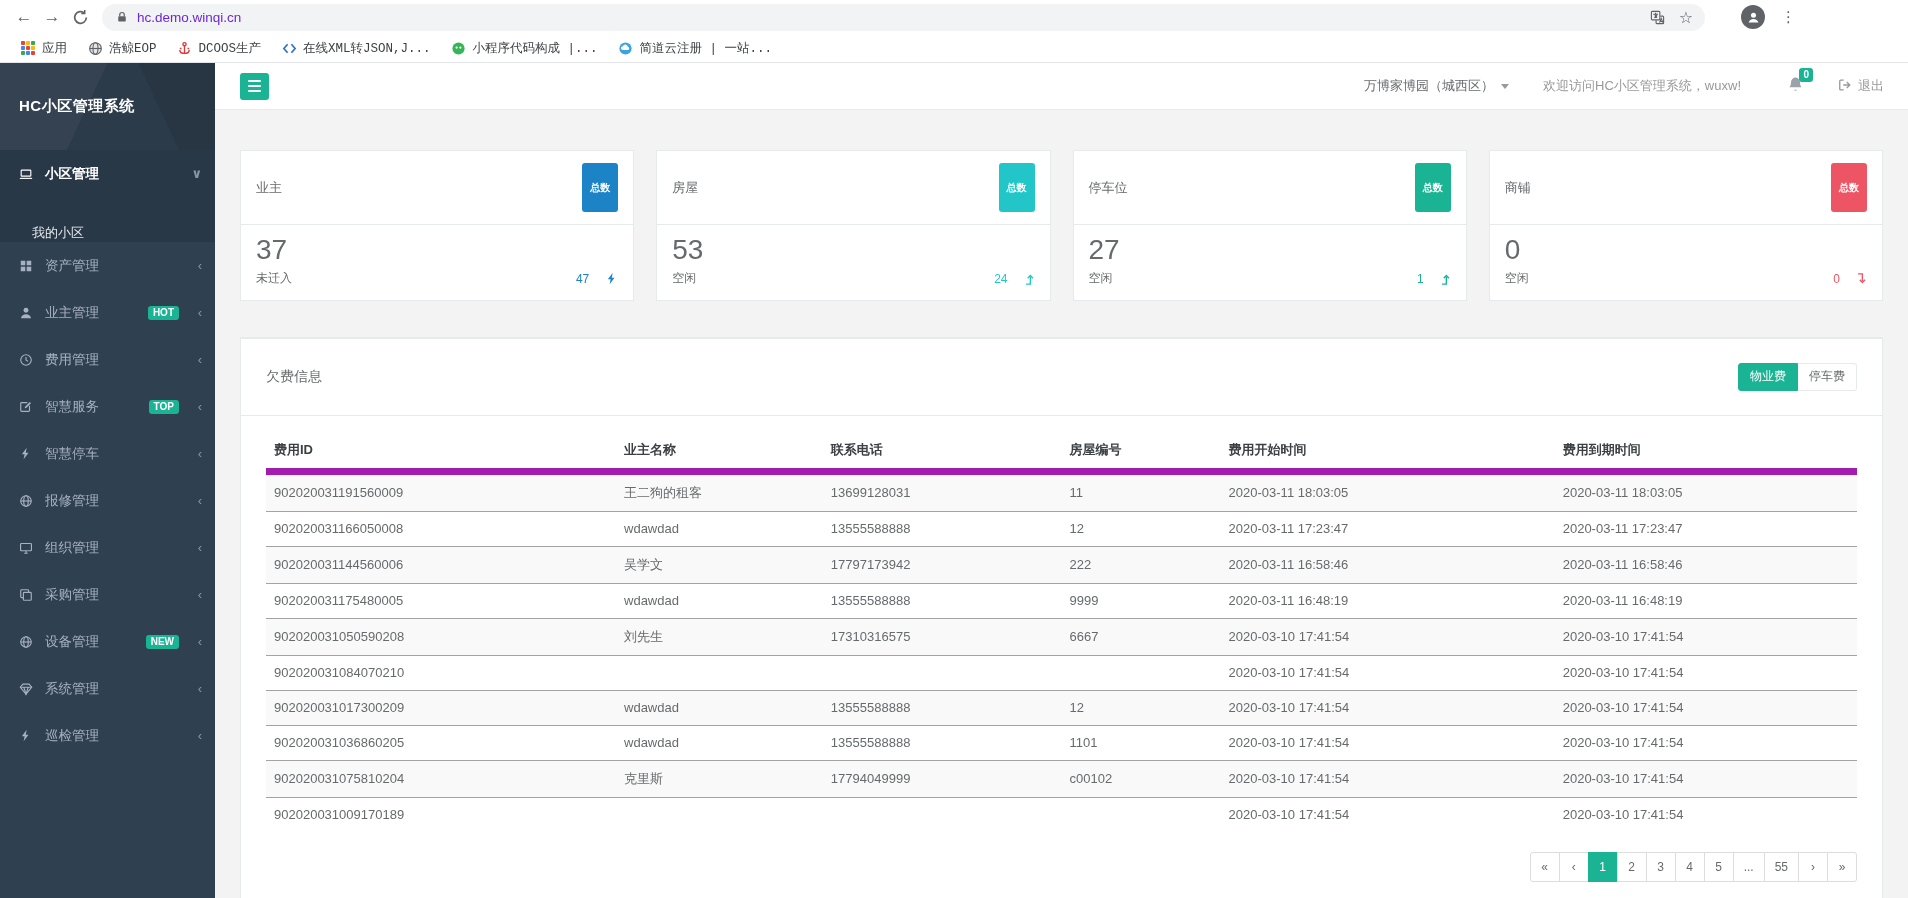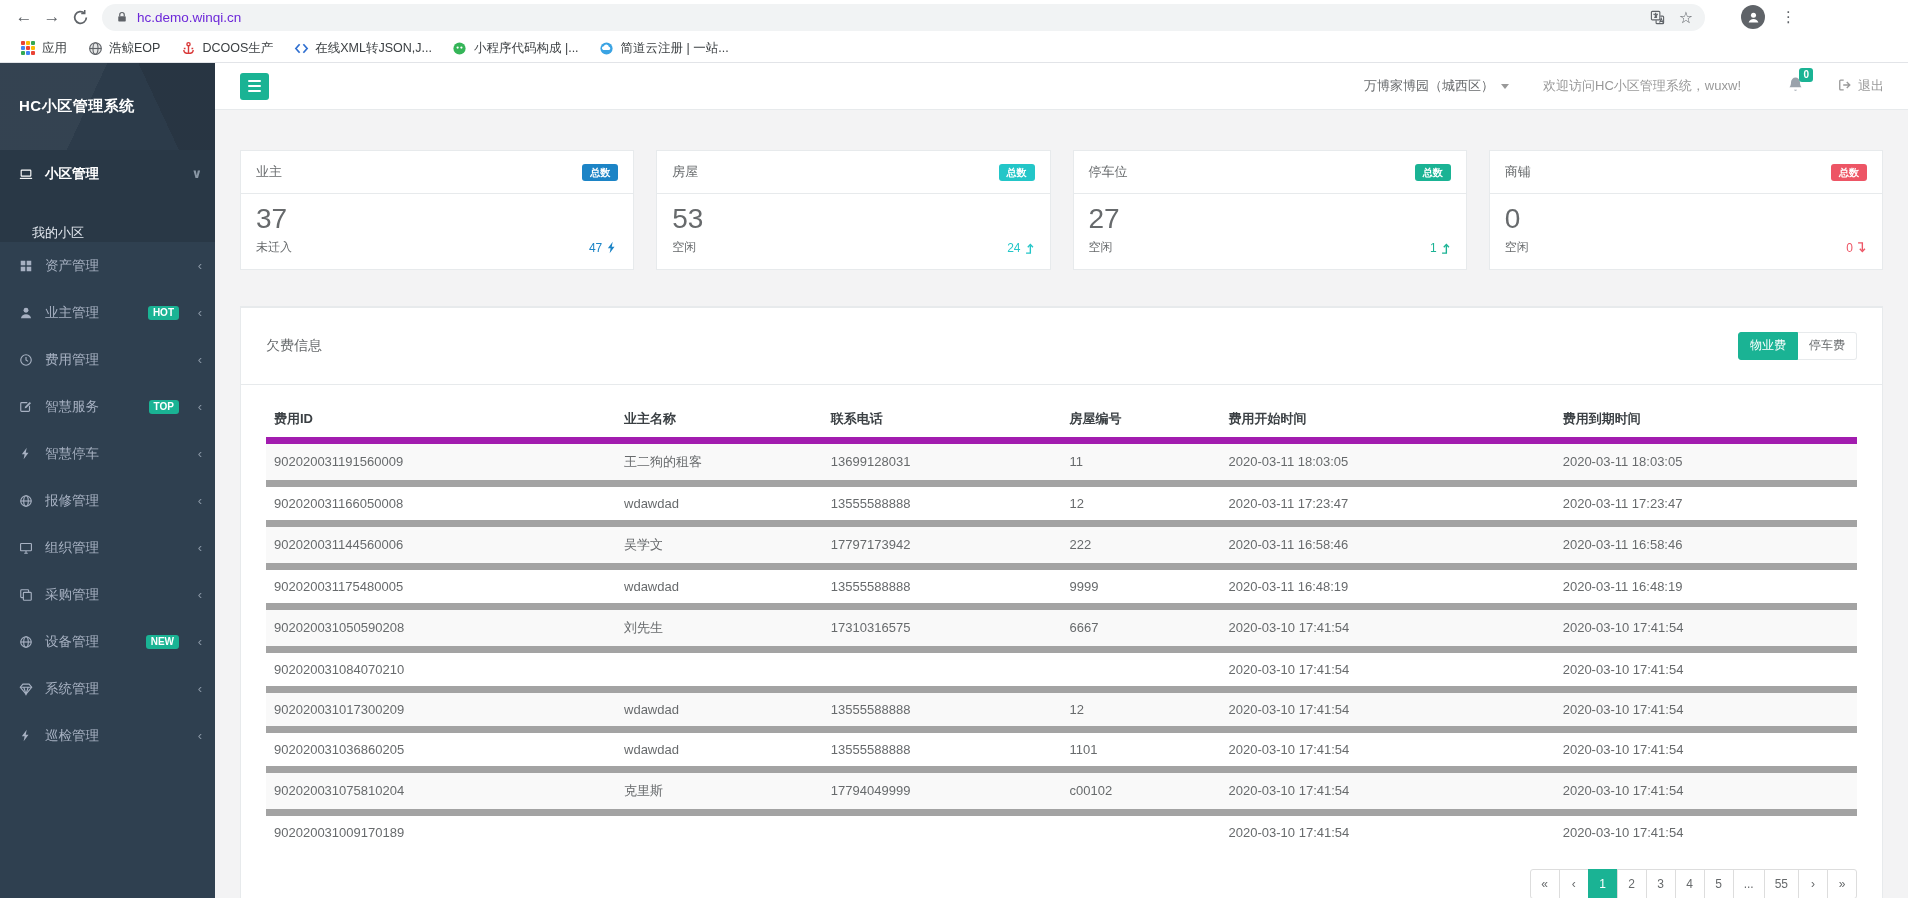--- a/index.html
+++ b/index.html
@@ -13,21 +13,21 @@
              color:#5f6368; font-size:17px; border-radius:50%; cursor:pointer; }
   .url-pill { flex:1; height:27px; background:#f1f3f4; border-radius:14px; display:flex; align-items:center;
               padding:0 12px 0 14px; margin:0 18px 0 8px; }
   .url-pill .lock { display:flex; margin-right:9px; color:#5f6368; }
   .url-text { font-size:13.5px; color:#6d28d9; flex:1; }
   .pill-ico { display:flex; align-items:center; color:#5f6368; margin-left:14px; }
   .avatar-btn { width:24px; height:24px; border-radius:50%; background:#5f6368; display:flex; align-items:center;
                 justify-content:center; margin-left:18px; color:#fff; }
   .kebab { margin-left:16px; color:#5f6368; font-size:15px; letter-spacing:0; }
   .bm-row { height:29px; display:flex; align-items:center; padding:0 12px; background:#fff;
-            border-bottom:1px solid #e2e4e8; gap:4px; }
+            border-bottom:1px solid #e2e4e8; gap:4px;font-family:Liberation Mono, monospace; }
   .bm-item { display:flex; align-items:center; gap:6px; padding:3px 8px; border-radius:4px; cursor:pointer; }
   .bm-label { font-size:12.5px; color:#3c4043; white-space:nowrap; }
   .apps-grid { display:grid; grid-template-columns:repeat(3,4px); grid-template-rows:repeat(3,4px); gap:1px; }
   .apps-grid i { border-radius:1px; }
   .fav { width:16px; height:16px; display:flex; align-items:center; justify-content:center; }
 
   
   .app { display:flex; height:835px; }
   .sidebar { width:215px; background:#2f4050; height:100%; flex:none; }
   .nav-header { height:87px; display:flex; align-items:center; padding-left:19px;
@@ -65,42 +65,42 @@
   .logout { margin-left:34px; display:flex; align-items:center; gap:6px; color:#999; font-size:13px; cursor:pointer; }
 
   .page { padding:40px 25px 0; overflow:hidden; }
 
   
   .stats { display:flex; gap:22px; }
   .stat-card { flex:1; background:#fff; border:1px solid #e7eaec; }
   .stat-head { display:flex; align-items:center; justify-content:space-between; padding:12px 15px;
                border-bottom:1px solid #e7eaec; }
   .stat-title { color:#676a6c; font-size:13px; }
-  .stat-badge { color:#fff; font-size:10px; font-weight:bold; padding:3px 8px; border-radius:3px; line-height:1.1; }
+  .stat-badge { color:#fff; font-size:10px; font-weight:bold; padding:19px 8px; border-radius:3px; line-height:1.1; }
   .stat-body { padding:9px 15px 13px; }
   .stat-value { font-size:28px; color:#676a6c; font-weight:normal; }
   .stat-foot { display:flex; align-items:center; justify-content:space-between; margin-top:4px; }
   .stat-foot-label { color:#676a6c; font-size:12px; }
-  .stat-foot-val { font-size:12px; display:flex; align-items:center; gap:3px; }
+  .stat-foot-val { font-size:12px; display:flex; align-items:center; gap:16px; }
 
   
   .panel { margin-top:36px; background:#fff; border:1px solid #e7eaec; border-top:2px solid #e7eaec; }
   .panel-head { display:flex; align-items:center; padding:24px 25px; border-bottom:1px solid #e7eaec; }
   .panel-title { color:#676a6c; font-size:14px; }
   .tabs { margin-left:auto; display:flex; }
   .tab-btn { font-size:12px; padding:5px 11px; border:1px solid #e7eaec; background:#fff; color:#676a6c;
              cursor:pointer; line-height:1.3; }
   .tab-btn.active { background:#1ab394; border-color:#1ab394; color:#fff; }
   .tab-btn:first-child { border-radius:3px 0 0 3px; }
   .tab-btn:last-child { border-radius:0 3px 3px 0; border-left:none; }
   .panel-body { padding:16px 25px 28px; }
   table.fee { width:100%; border-collapse:collapse; }
   table.fee th { text-align:left; font-size:13px; color:#3b4044; font-weight:bold; padding:9px 8px;
                  border-bottom:7px solid #a21caf; }
-  table.fee td { font-size:13px; color:#676a6c; padding:9px 8px; border-top:7px solid #a3a3a3; height:35px; }
+  table.fee td { font-size:13px; color:#676a6c; padding:9px 8px; border-top:1px solid #a3a3a3; height:35px; }
   table.fee tbody tr:nth-child(odd) { background:#f9f9f9; }
   .pager { margin-top:20px; display:flex; justify-content:flex-end; }
   .page-btn { min-width:30px; height:30px; padding:0 10px; display:flex; align-items:center; justify-content:center;
               border:1px solid #ddd; background:#fff; color:#676a6c; font-size:12px; margin-left:-1px; cursor:pointer; }
   .page-btn:first-child { border-radius:3px 0 0 3px; margin-left:0; }
   .page-btn:last-child { border-radius:0 3px 3px 0; }
   .page-btn.active { background:#1ab394; border-color:#1ab394; color:#fff; }
 </style>
 </head>
 <body>

